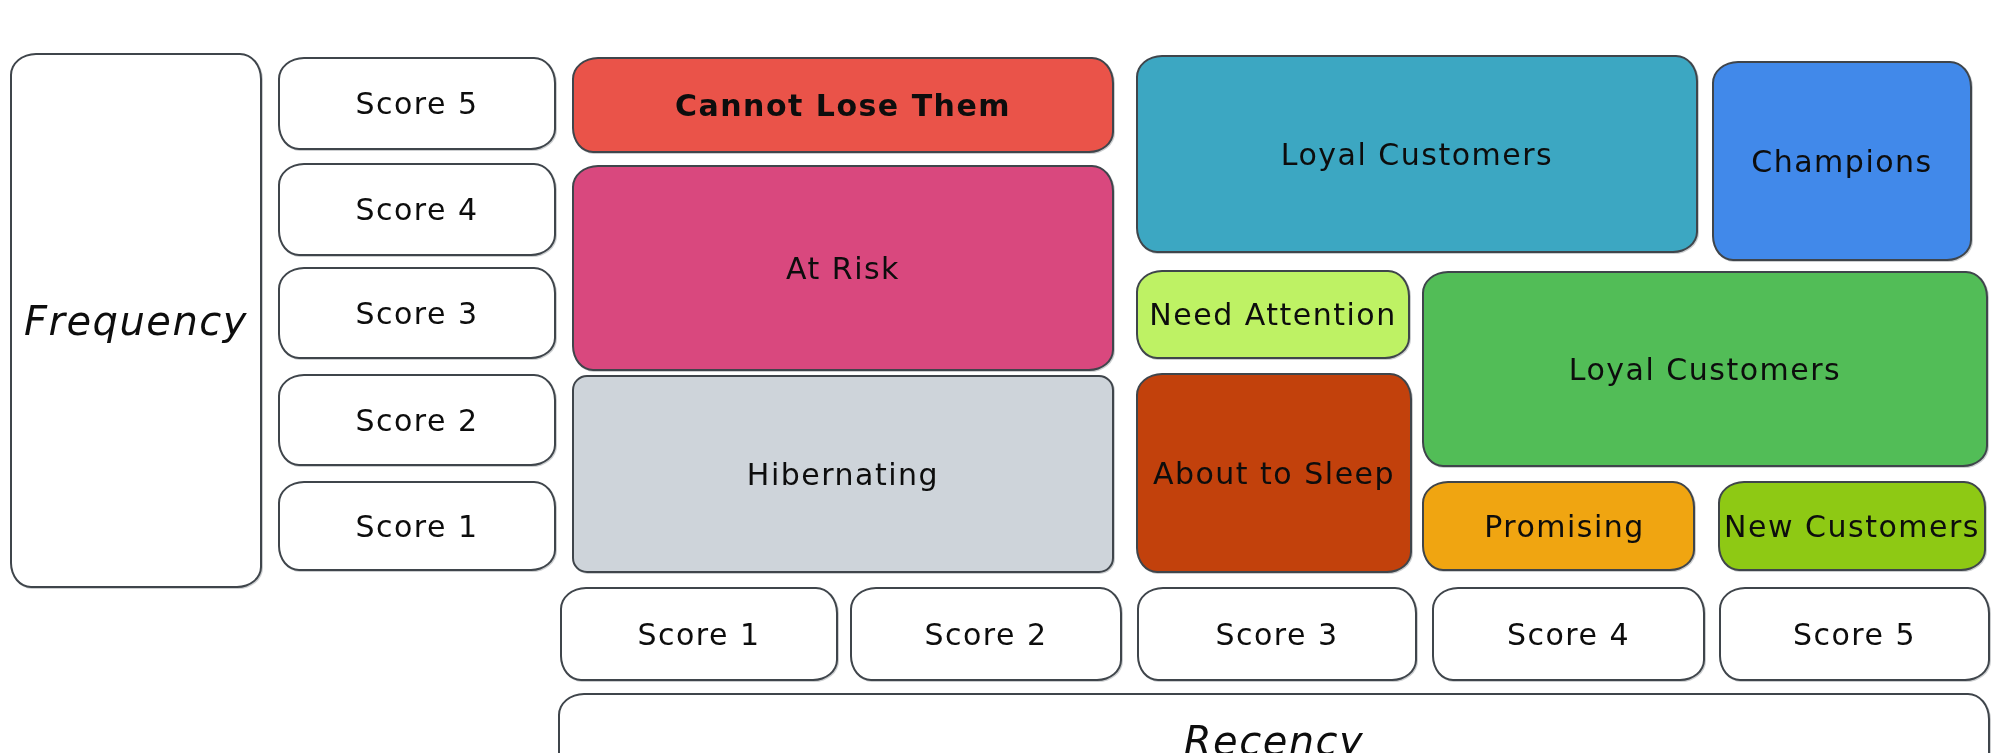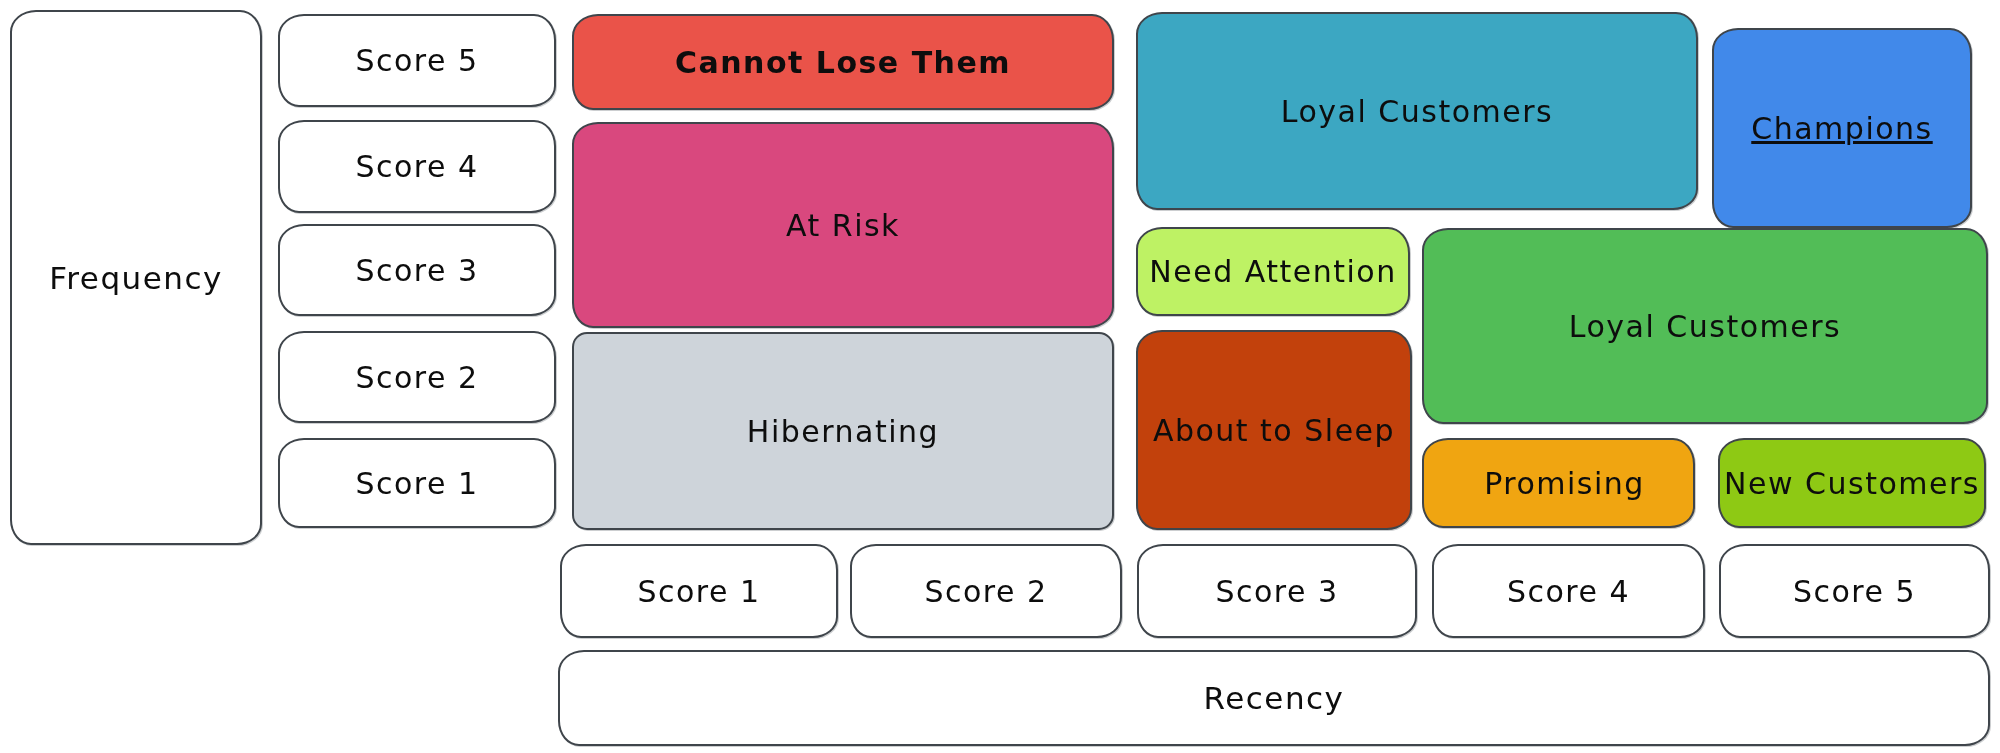--- a/index.html
+++ b/index.html
@@ -19,40 +19,40 @@
     display:flex;
     align-items:center;
     justify-content:center;
     text-align:center;
     font-size:30px;
     letter-spacing:1.5px;
     color:#0d0d0d;
     box-shadow:1px 1px 0 rgba(110,115,120,.35);
   }
   .white{background:#ffffff;}
-  .axis{font-size:31px;}
+  .axis{font-size:40px;font-style:italic;}
   
-  .box{border-radius:26px 22px 25px 21px / 22px 26px 21px 25px;}
+  .box{border-radius:26px 22px 25px 21px / 22px 26px 21px 25px;margin-top:43px;}
 
   
   .freq-axis   {left:10px;  top:10px;  width:252px; height:535px;}
   .fs-0        {left:278px; top:14px;  width:278px; height:93px;}
   .fs-1        {left:278px; top:120px; width:278px; height:93px;}
   .fs-2        {left:278px; top:224px; width:278px; height:92px;}
   .fs-3        {left:278px; top:331px; width:278px; height:92px;}
   .fs-4        {left:278px; top:438px; width:278px; height:90px;}
 
   
   .seg-0 {left:572px;  top:14px;  width:542px; height:96px;}   
   .seg-1 {left:572px;  top:122px; width:542px; height:206px;}  
   .seg-2 {left:572px;  top:332px; width:542px; height:198px;}  
   .seg-3 {left:1136px; top:12px;  width:562px; height:198px;}  
   .seg-4 {left:1136px; top:227px; width:274px; height:89px;}   
   .seg-5 {left:1136px; top:330px; width:276px; height:200px;}  
-  .seg-6 {left:1712px; top:28px;  width:260px; height:200px;text-decoration:underline;}  
+  .seg-6 {left:1712px; top:18px;  width:260px; height:200px;}  
   .seg-7 {left:1422px; top:228px; width:566px; height:196px;}  
   .seg-8 {left:1422px; top:438px; width:273px; height:90px;padding-left:12px;}   
   .seg-9 {left:1718px; top:438px; width:268px; height:90px;}   
 
   
   .rs-0 {left:560px;  top:544px; width:278px; height:94px;}
   .rs-1 {left:850px;  top:544px; width:272px; height:94px;}
   .rs-2 {left:1137px; top:544px; width:280px; height:94px;}
   .rs-3 {left:1432px; top:544px; width:273px; height:94px;}
   .rs-4 {left:1719px; top:544px; width:271px; height:94px;}

